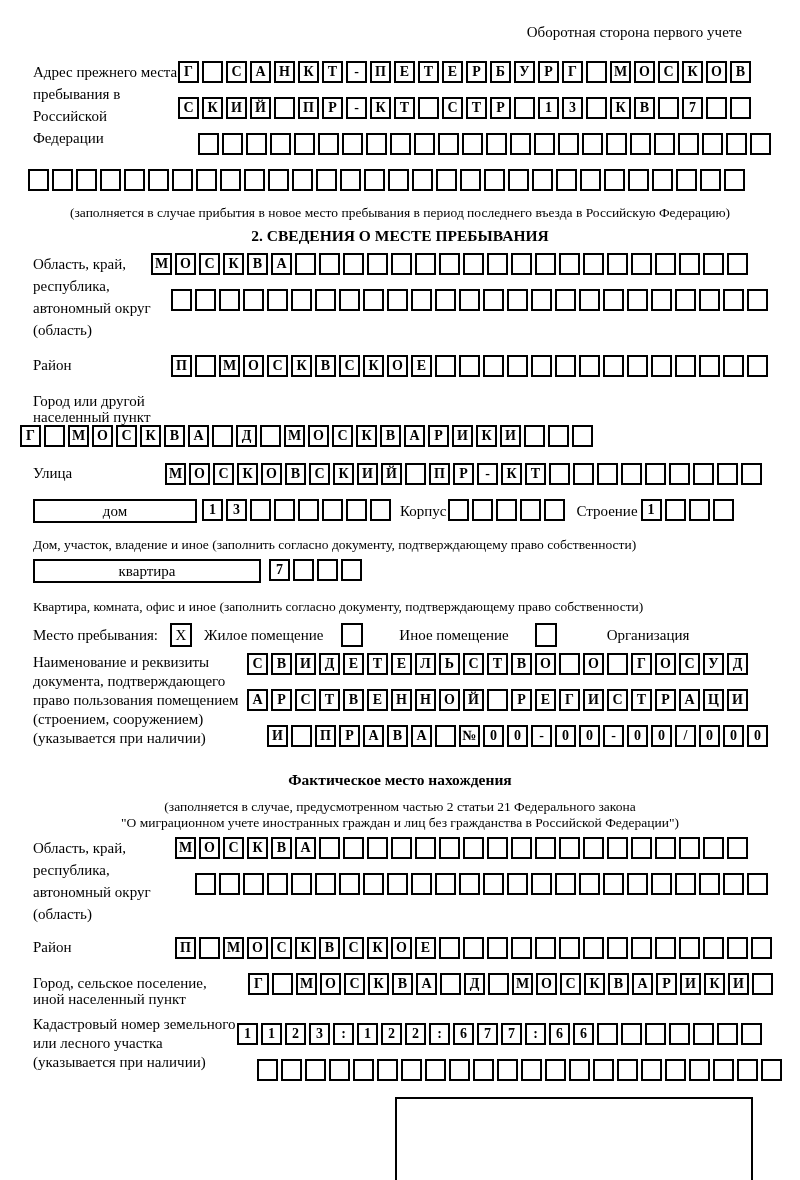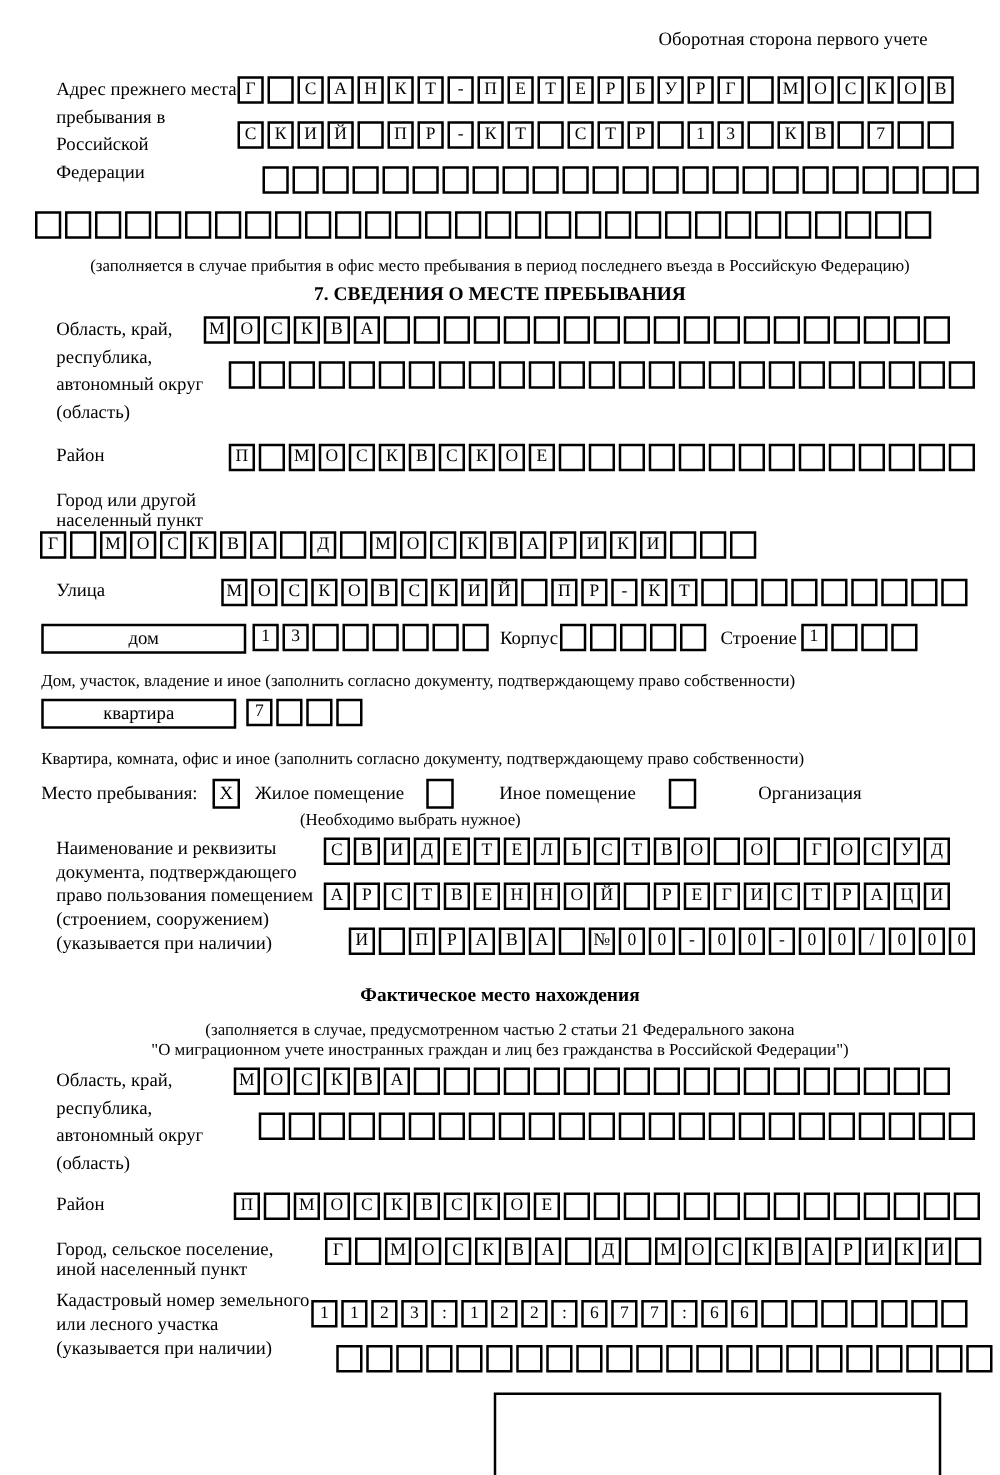--- a/index.html
+++ b/index.html
@@ -4,24 +4,24 @@
 <style>
   html,body{margin:0;padding:0;background:#fff;}
   .page{
     position:relative;width:800px;height:1180px;background:#fff;color:#000;
     font-family:"Liberation Serif","DejaVu Serif",serif;overflow:hidden;
   }
   .header-note{padding-top:24px;padding-right:58px;text-align:right;font-size:15px;}
   .caption{font-size:13.5px;}
   .caption.center{text-align:center;}
   .section-title{text-align:center;font-weight:bold;font-size:15.5px;margin:6px 0 8px 0;}
-  .field{display:flex;align-items:flex-start;margin-left:12px;}
+  .field{display:flex;align-items:flex-start;}
   .label{font-size:15px;line-height:20px;box-sizing:border-box;padding-left:33px;flex:0 0 auto;}
   .rows{flex:0 0 auto;}
-  .cellrow{white-space:nowrap;margin-bottom:6px;height:30px;}
+  .cellrow{white-space:nowrap;margin-bottom:6px;height:30px;font-weight:bold;}
   .cell{
     display:inline-block;box-sizing:border-box;width:21px;height:22px;
     border:2px solid #000;margin-right:3px;text-align:center;
     font-size:14px;line-height:18px;vertical-align:top;background:#fff;
   }
   .widebox{
     display:inline-block;box-sizing:border-box;height:24px;border:2px solid #000;
     text-align:center;font-size:15px;line-height:20px;vertical-align:top;background:#fff;
   }
   .checkbox{
@@ -41,23 +41,23 @@
 
   <div class="field" style="margin-top:20px;">
     <div class="label" style="width:178px;line-height:22px;">Адрес прежнего места пребывания в Российской Федерации</div>
     <div class="rows">
       <div class="cellrow"><span class="cell">Г</span><span class="cell"></span><span class="cell">С</span><span class="cell">А</span><span class="cell">Н</span><span class="cell">К</span><span class="cell">Т</span><span class="cell">-</span><span class="cell">П</span><span class="cell">Е</span><span class="cell">Т</span><span class="cell">Е</span><span class="cell">Р</span><span class="cell">Б</span><span class="cell">У</span><span class="cell">Р</span><span class="cell">Г</span><span class="cell"></span><span class="cell">М</span><span class="cell">О</span><span class="cell">С</span><span class="cell">К</span><span class="cell">О</span><span class="cell">В</span></div>
       <div class="cellrow"><span class="cell">С</span><span class="cell">К</span><span class="cell">И</span><span class="cell">Й</span><span class="cell"></span><span class="cell">П</span><span class="cell">Р</span><span class="cell">-</span><span class="cell">К</span><span class="cell">Т</span><span class="cell"></span><span class="cell">С</span><span class="cell">Т</span><span class="cell">Р</span><span class="cell"></span><span class="cell">1</span><span class="cell">3</span><span class="cell"></span><span class="cell">К</span><span class="cell">В</span><span class="cell"></span><span class="cell">7</span><span class="cell"></span><span class="cell"></span></div>
       <div class="cellrow mb0"><span class="cell"></span><span class="cell"></span><span class="cell"></span><span class="cell"></span><span class="cell"></span><span class="cell"></span><span class="cell"></span><span class="cell"></span><span class="cell"></span><span class="cell"></span><span class="cell"></span><span class="cell"></span><span class="cell"></span><span class="cell"></span><span class="cell"></span><span class="cell"></span><span class="cell"></span><span class="cell"></span><span class="cell"></span><span class="cell"></span><span class="cell"></span><span class="cell"></span><span class="cell"></span><span class="cell"></span></div>
     </div>
   </div>
   <div class="cellrow" style="margin-left:28px;margin-top:6px;"><span class="cell"></span><span class="cell"></span><span class="cell"></span><span class="cell"></span><span class="cell"></span><span class="cell"></span><span class="cell"></span><span class="cell"></span><span class="cell"></span><span class="cell"></span><span class="cell"></span><span class="cell"></span><span class="cell"></span><span class="cell"></span><span class="cell"></span><span class="cell"></span><span class="cell"></span><span class="cell"></span><span class="cell"></span><span class="cell"></span><span class="cell"></span><span class="cell"></span><span class="cell"></span><span class="cell"></span><span class="cell"></span><span class="cell"></span><span class="cell"></span><span class="cell"></span><span class="cell"></span><span class="cell"></span></div>
-  <div class="caption center">(заполняется в случае прибытия в офис место пребывания в период последнего въезда в Российскую Федерацию)</div>
+  <div class="caption center">(заполняется в случае прибытия в новое место пребывания в период последнего въезда в Российскую Федерацию)</div>
 
-  <div class="section-title">7. СВЕДЕНИЯ О МЕСТЕ ПРЕБЫВАНИЯ</div>
+  <div class="section-title">2. СВЕДЕНИЯ О МЕСТЕ ПРЕБЫВАНИЯ</div>
 
   <div class="field">
     <div class="label" style="width:151px;line-height:22px;">Область, край, республика, автономный округ (область)</div>
     <div class="rows">
       <div class="cellrow"><span class="cell">М</span><span class="cell">О</span><span class="cell">С</span><span class="cell">К</span><span class="cell">В</span><span class="cell">А</span><span class="cell"></span><span class="cell"></span><span class="cell"></span><span class="cell"></span><span class="cell"></span><span class="cell"></span><span class="cell"></span><span class="cell"></span><span class="cell"></span><span class="cell"></span><span class="cell"></span><span class="cell"></span><span class="cell"></span><span class="cell"></span><span class="cell"></span><span class="cell"></span><span class="cell"></span><span class="cell"></span><span class="cell"></span></div>
       <div class="cellrow mb0"><span class="cell"></span><span class="cell"></span><span class="cell"></span><span class="cell"></span><span class="cell"></span><span class="cell"></span><span class="cell"></span><span class="cell"></span><span class="cell"></span><span class="cell"></span><span class="cell"></span><span class="cell"></span><span class="cell"></span><span class="cell"></span><span class="cell"></span><span class="cell"></span><span class="cell"></span><span class="cell"></span><span class="cell"></span><span class="cell"></span><span class="cell"></span><span class="cell"></span><span class="cell"></span><span class="cell"></span><span class="cell"></span></div>
     </div>
   </div>
 
   <div class="field" style="margin-top:14px;">
@@ -80,34 +80,33 @@
         <div class="cellrow mb0"><span class="cell">М</span><span class="cell">О</span><span class="cell">С</span><span class="cell">К</span><span class="cell">О</span><span class="cell">В</span><span class="cell">С</span><span class="cell">К</span><span class="cell">И</span><span class="cell">Й</span><span class="cell"></span><span class="cell">П</span><span class="cell">Р</span><span class="cell">-</span><span class="cell">К</span><span class="cell">Т</span><span class="cell"></span><span class="cell"></span><span class="cell"></span><span class="cell"></span><span class="cell"></span><span class="cell"></span><span class="cell"></span><span class="cell"></span><span class="cell"></span></div>
       </div>
   </div>
 
   <div style="margin-top:6px;margin-left:33px;white-space:nowrap;">
     <span class="widebox" style="width:164px;">дом</span><span style="display:inline-block;width:5px;"></span><span class="cellrow" style="display:inline-block;"><span class="cell">1</span><span class="cell">3</span><span class="cell"></span><span class="cell"></span><span class="cell"></span><span class="cell"></span><span class="cell"></span><span class="cell"></span></span><span class="inline-label" style="margin-left:6px;margin-right:2px;">Корпус</span><span class="cellrow" style="display:inline-block;"><span class="cell"></span><span class="cell"></span><span class="cell"></span><span class="cell"></span><span class="cell"></span></span><span class="inline-label" style="margin-left:8px;margin-right:3px;">Строение</span><span class="cellrow" style="display:inline-block;"><span class="cell">1</span><span class="cell"></span><span class="cell"></span><span class="cell"></span></span>
   </div>
   <div class="caption" style="margin-left:33px;margin-top:2px;">Дом, участок, владение и иное (заполнить согласно документу, подтверждающему право собственности)</div>
 
   <div style="margin-top:6px;margin-left:33px;white-space:nowrap;">
-    <span class="widebox" style="width:156px;">квартира</span><span style="display:inline-block;width:8px;"></span><span class="cellrow" style="display:inline-block;"><span class="cell">7</span><span class="cell"></span><span class="cell"></span><span class="cell"></span></span>
+    <span class="widebox" style="width:228px;">квартира</span><span style="display:inline-block;width:8px;"></span><span class="cellrow" style="display:inline-block;"><span class="cell">7</span><span class="cell"></span><span class="cell"></span><span class="cell"></span></span>
   </div>
   <div class="caption" style="margin-left:33px;margin-top:4px;">Квартира, комната, офис и иное (заполнить согласно документу, подтверждающему право собственности)</div>
 
   <div style="margin-top:8px;margin-left:33px;white-space:nowrap;">
     <span class="inline-label">Место пребывания:</span>
     <span class="checkbox" style="margin-left:8px;">X</span>
     <span class="inline-label" style="margin-left:8px;">Жилое помещение</span>
     <span class="checkbox" style="margin-left:14px;"></span>
     <span class="inline-label" style="margin-left:32px;">Иное помещение</span>
     <span class="checkbox" style="margin-left:22px;"></span>
     <span class="inline-label" style="margin-left:46px;">Организация</span>
   </div>
-  <div class="caption" style="margin-left:240px;margin-top:1px;">(Необходимо выбрать нужное)</div>
 
   <div class="field" style="margin-top:6px;">
     <div class="label" style="width:247px;line-height:19px;">Наименование и реквизиты документа, подтверждающего право пользования помещением (строением, сооружением) (указывается при наличии)</div>
     <div class="rows">
       <div class="cellrow"><span class="cell">С</span><span class="cell">В</span><span class="cell">И</span><span class="cell">Д</span><span class="cell">Е</span><span class="cell">Т</span><span class="cell">Е</span><span class="cell">Л</span><span class="cell">Ь</span><span class="cell">С</span><span class="cell">Т</span><span class="cell">В</span><span class="cell">О</span><span class="cell"></span><span class="cell">О</span><span class="cell"></span><span class="cell">Г</span><span class="cell">О</span><span class="cell">С</span><span class="cell">У</span><span class="cell">Д</span></div>
       <div class="cellrow"><span class="cell">А</span><span class="cell">Р</span><span class="cell">С</span><span class="cell">Т</span><span class="cell">В</span><span class="cell">Е</span><span class="cell">Н</span><span class="cell">Н</span><span class="cell">О</span><span class="cell">Й</span><span class="cell"></span><span class="cell">Р</span><span class="cell">Е</span><span class="cell">Г</span><span class="cell">И</span><span class="cell">С</span><span class="cell">Т</span><span class="cell">Р</span><span class="cell">А</span><span class="cell">Ц</span><span class="cell">И</span></div>
       <div class="cellrow mb0"><span class="cell">И</span><span class="cell"></span><span class="cell">П</span><span class="cell">Р</span><span class="cell">А</span><span class="cell">В</span><span class="cell">А</span><span class="cell"></span><span class="cell">№</span><span class="cell">0</span><span class="cell">0</span><span class="cell">-</span><span class="cell">0</span><span class="cell">0</span><span class="cell">-</span><span class="cell">0</span><span class="cell">0</span><span class="cell">/</span><span class="cell">0</span><span class="cell">0</span><span class="cell">0</span></div>
     </div>
   </div>
 

